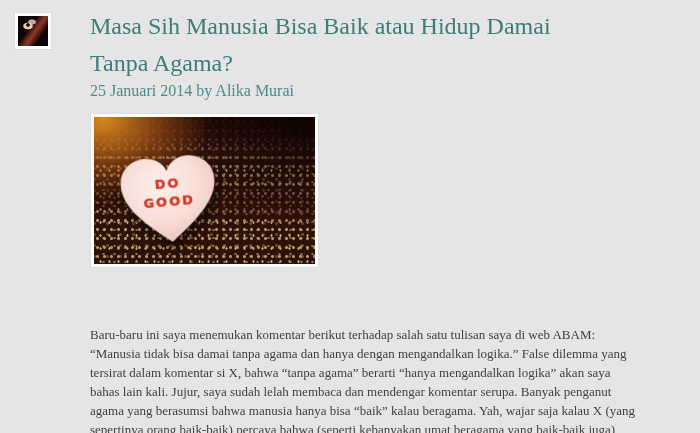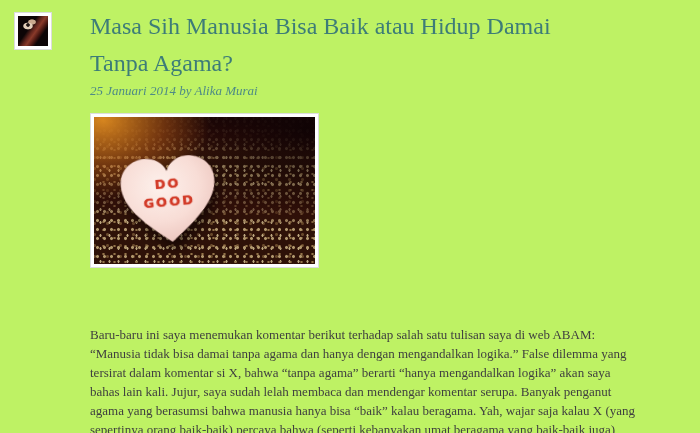--- a/index.html
+++ b/index.html
@@ -4,21 +4,21 @@
 <style>
   html, body {
     margin: 0;
     padding: 0;
     background: #ffffff;
     width: 700px;
     height: 433px;
     overflow: hidden;
     font-family: "Liberation Serif", serif;
   }
-  .page { position: relative; width: 700px; height: 433px; background: #bef264; }
+  .page { position: relative; width: 700px; height: 433px; background: #e5e5e5; }
 
   
   .avatar {
     position: absolute; left: 14px; top: 12px;
     width: 30px; height: 30px;
     background: #ffffff;
     padding: 3px;
     border: 1px solid #dcdcdc;
     cursor: pointer;
   }
@@ -39,23 +39,22 @@
     margin: 8px 0 0 0;
     max-width: 490px;
     font-size: 24px;
     line-height: 37px;
     font-weight: 400;
     color: #3d7c78;
     font-family: "Liberation Serif", serif;
   }
   .post-meta {
     margin-top: 1px;
-    font-size: 13px;
+    font-size: 16px;
     line-height: 16px;
-    font-style: italic;
     color: #4e8a86;
   }
   .post-meta a { color: #4e8a86; text-decoration: none; cursor: pointer; }
 
   
   .post-figure { margin: 14px 0 0 0; }
   .photo-frame {
     display: inline-block;
     padding: 3px;
     border: 1px solid #dddddd;

